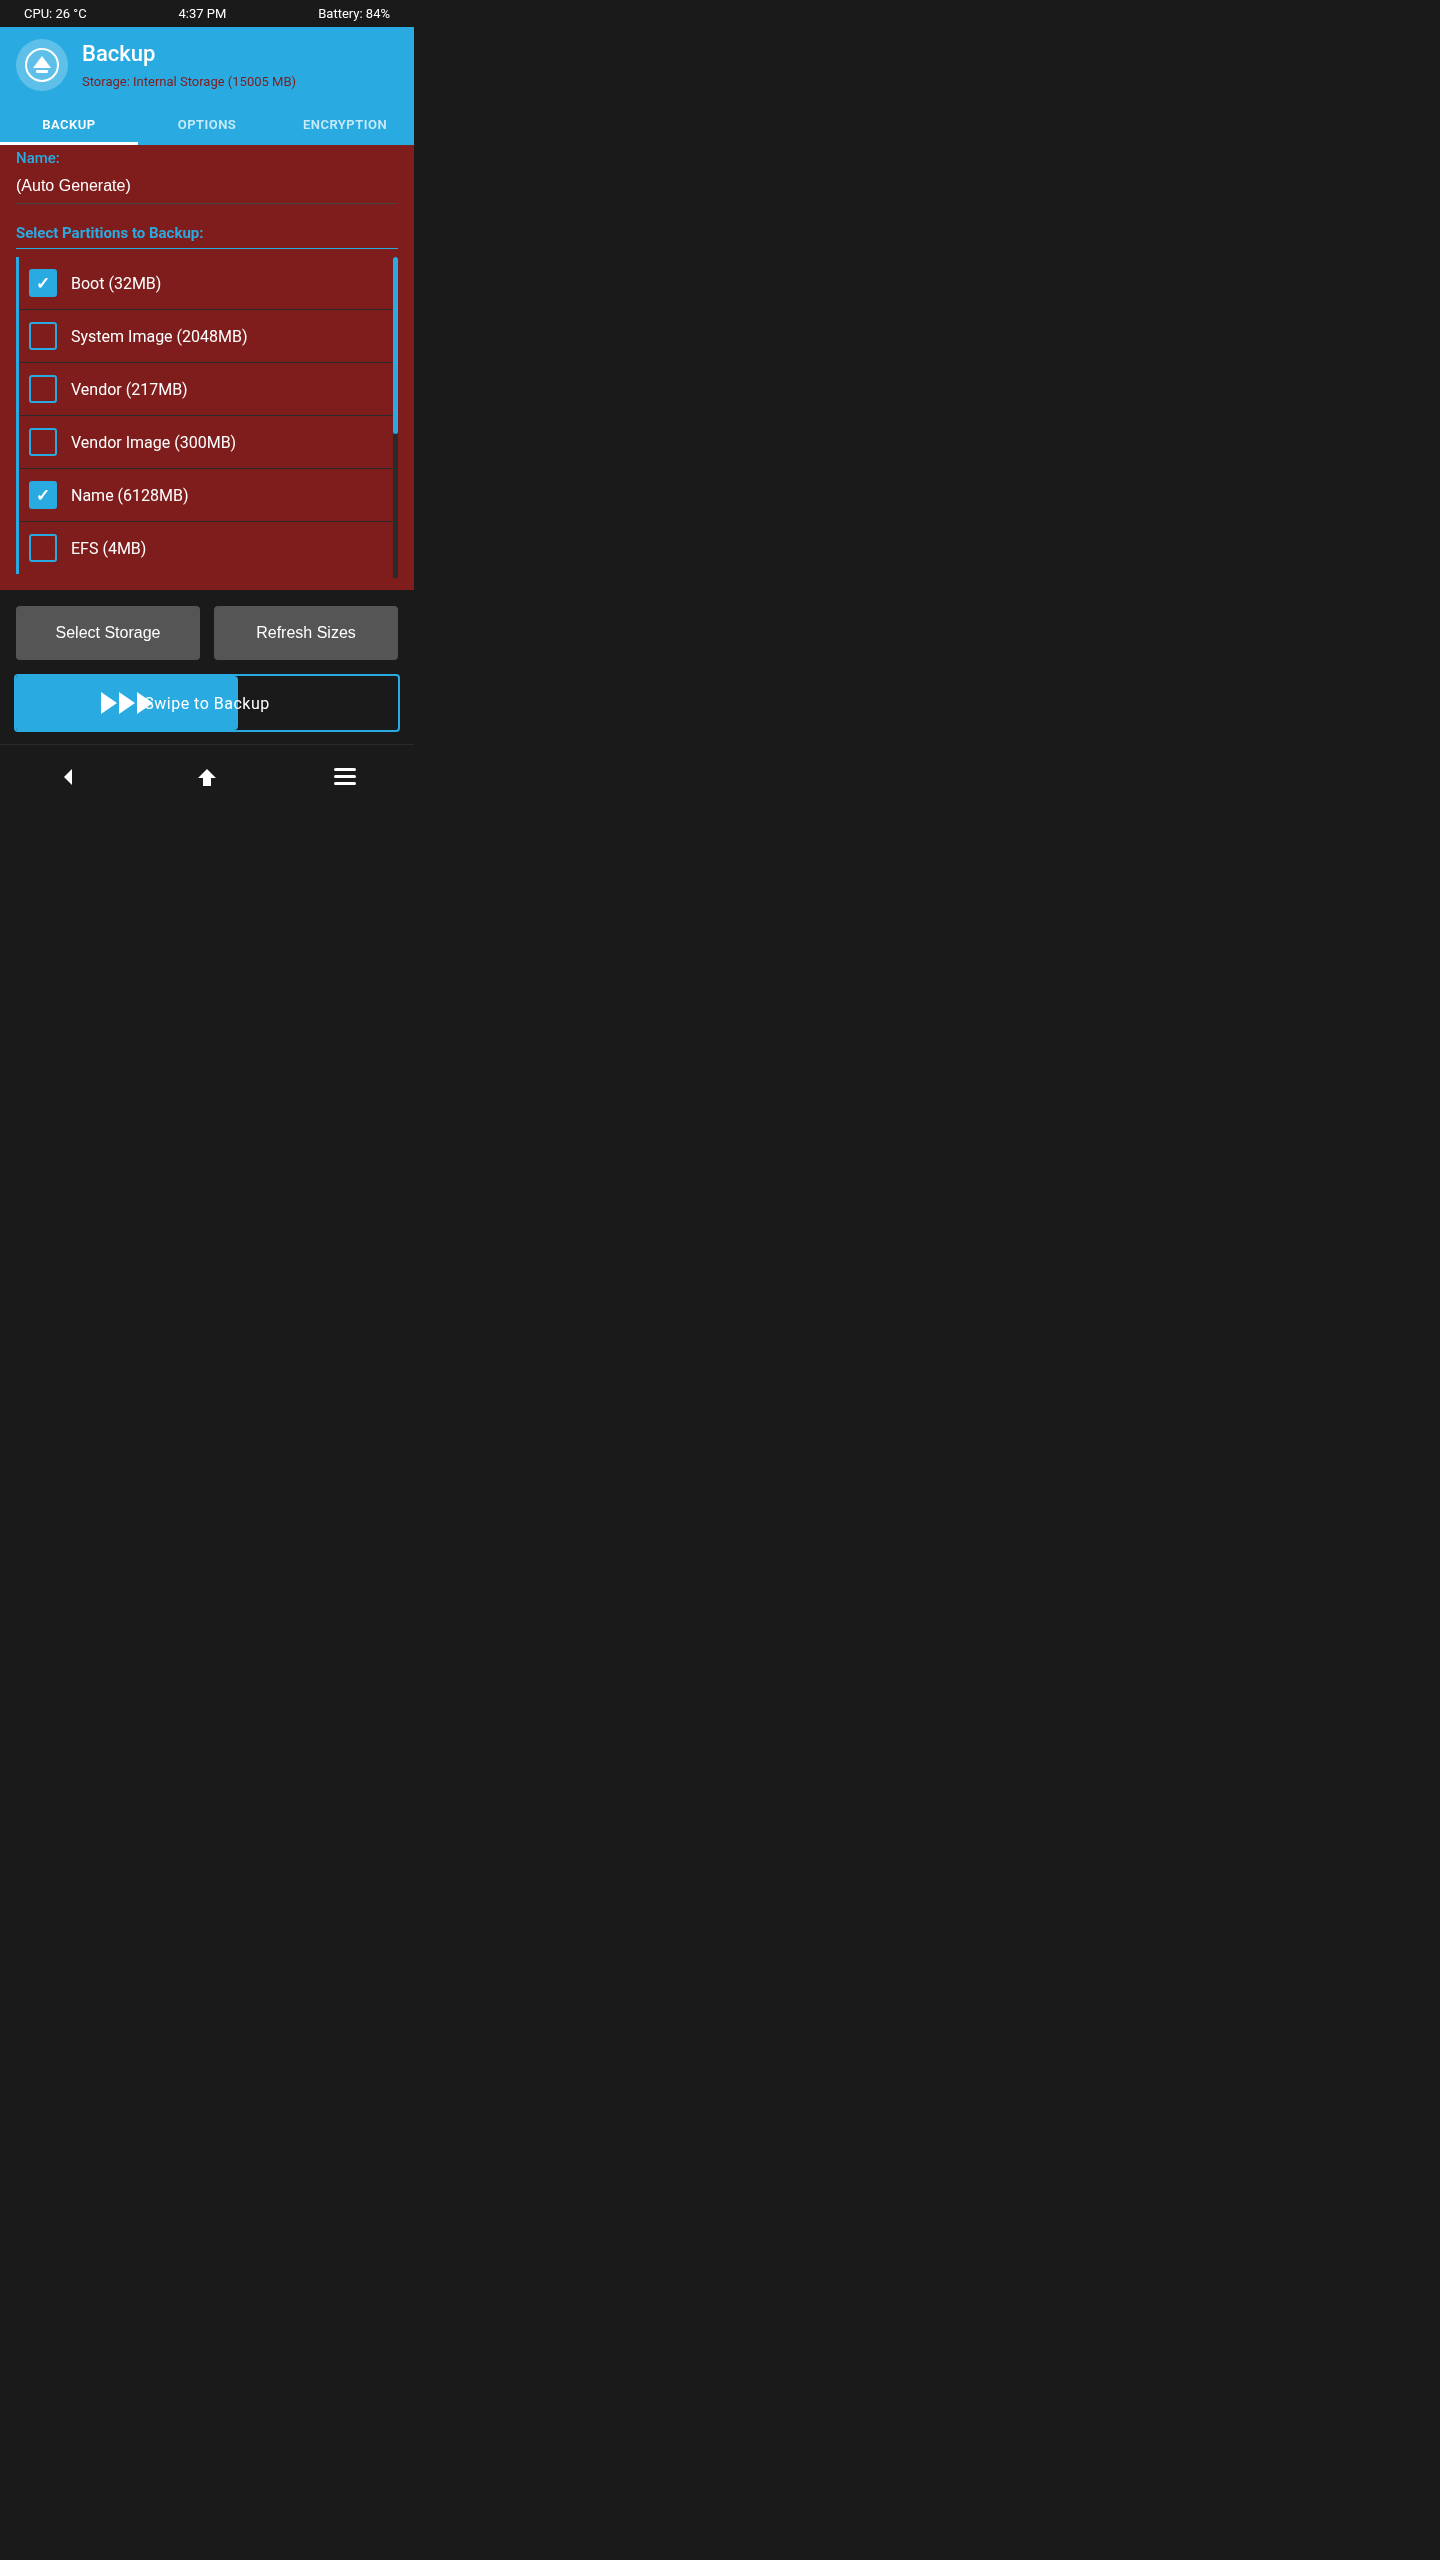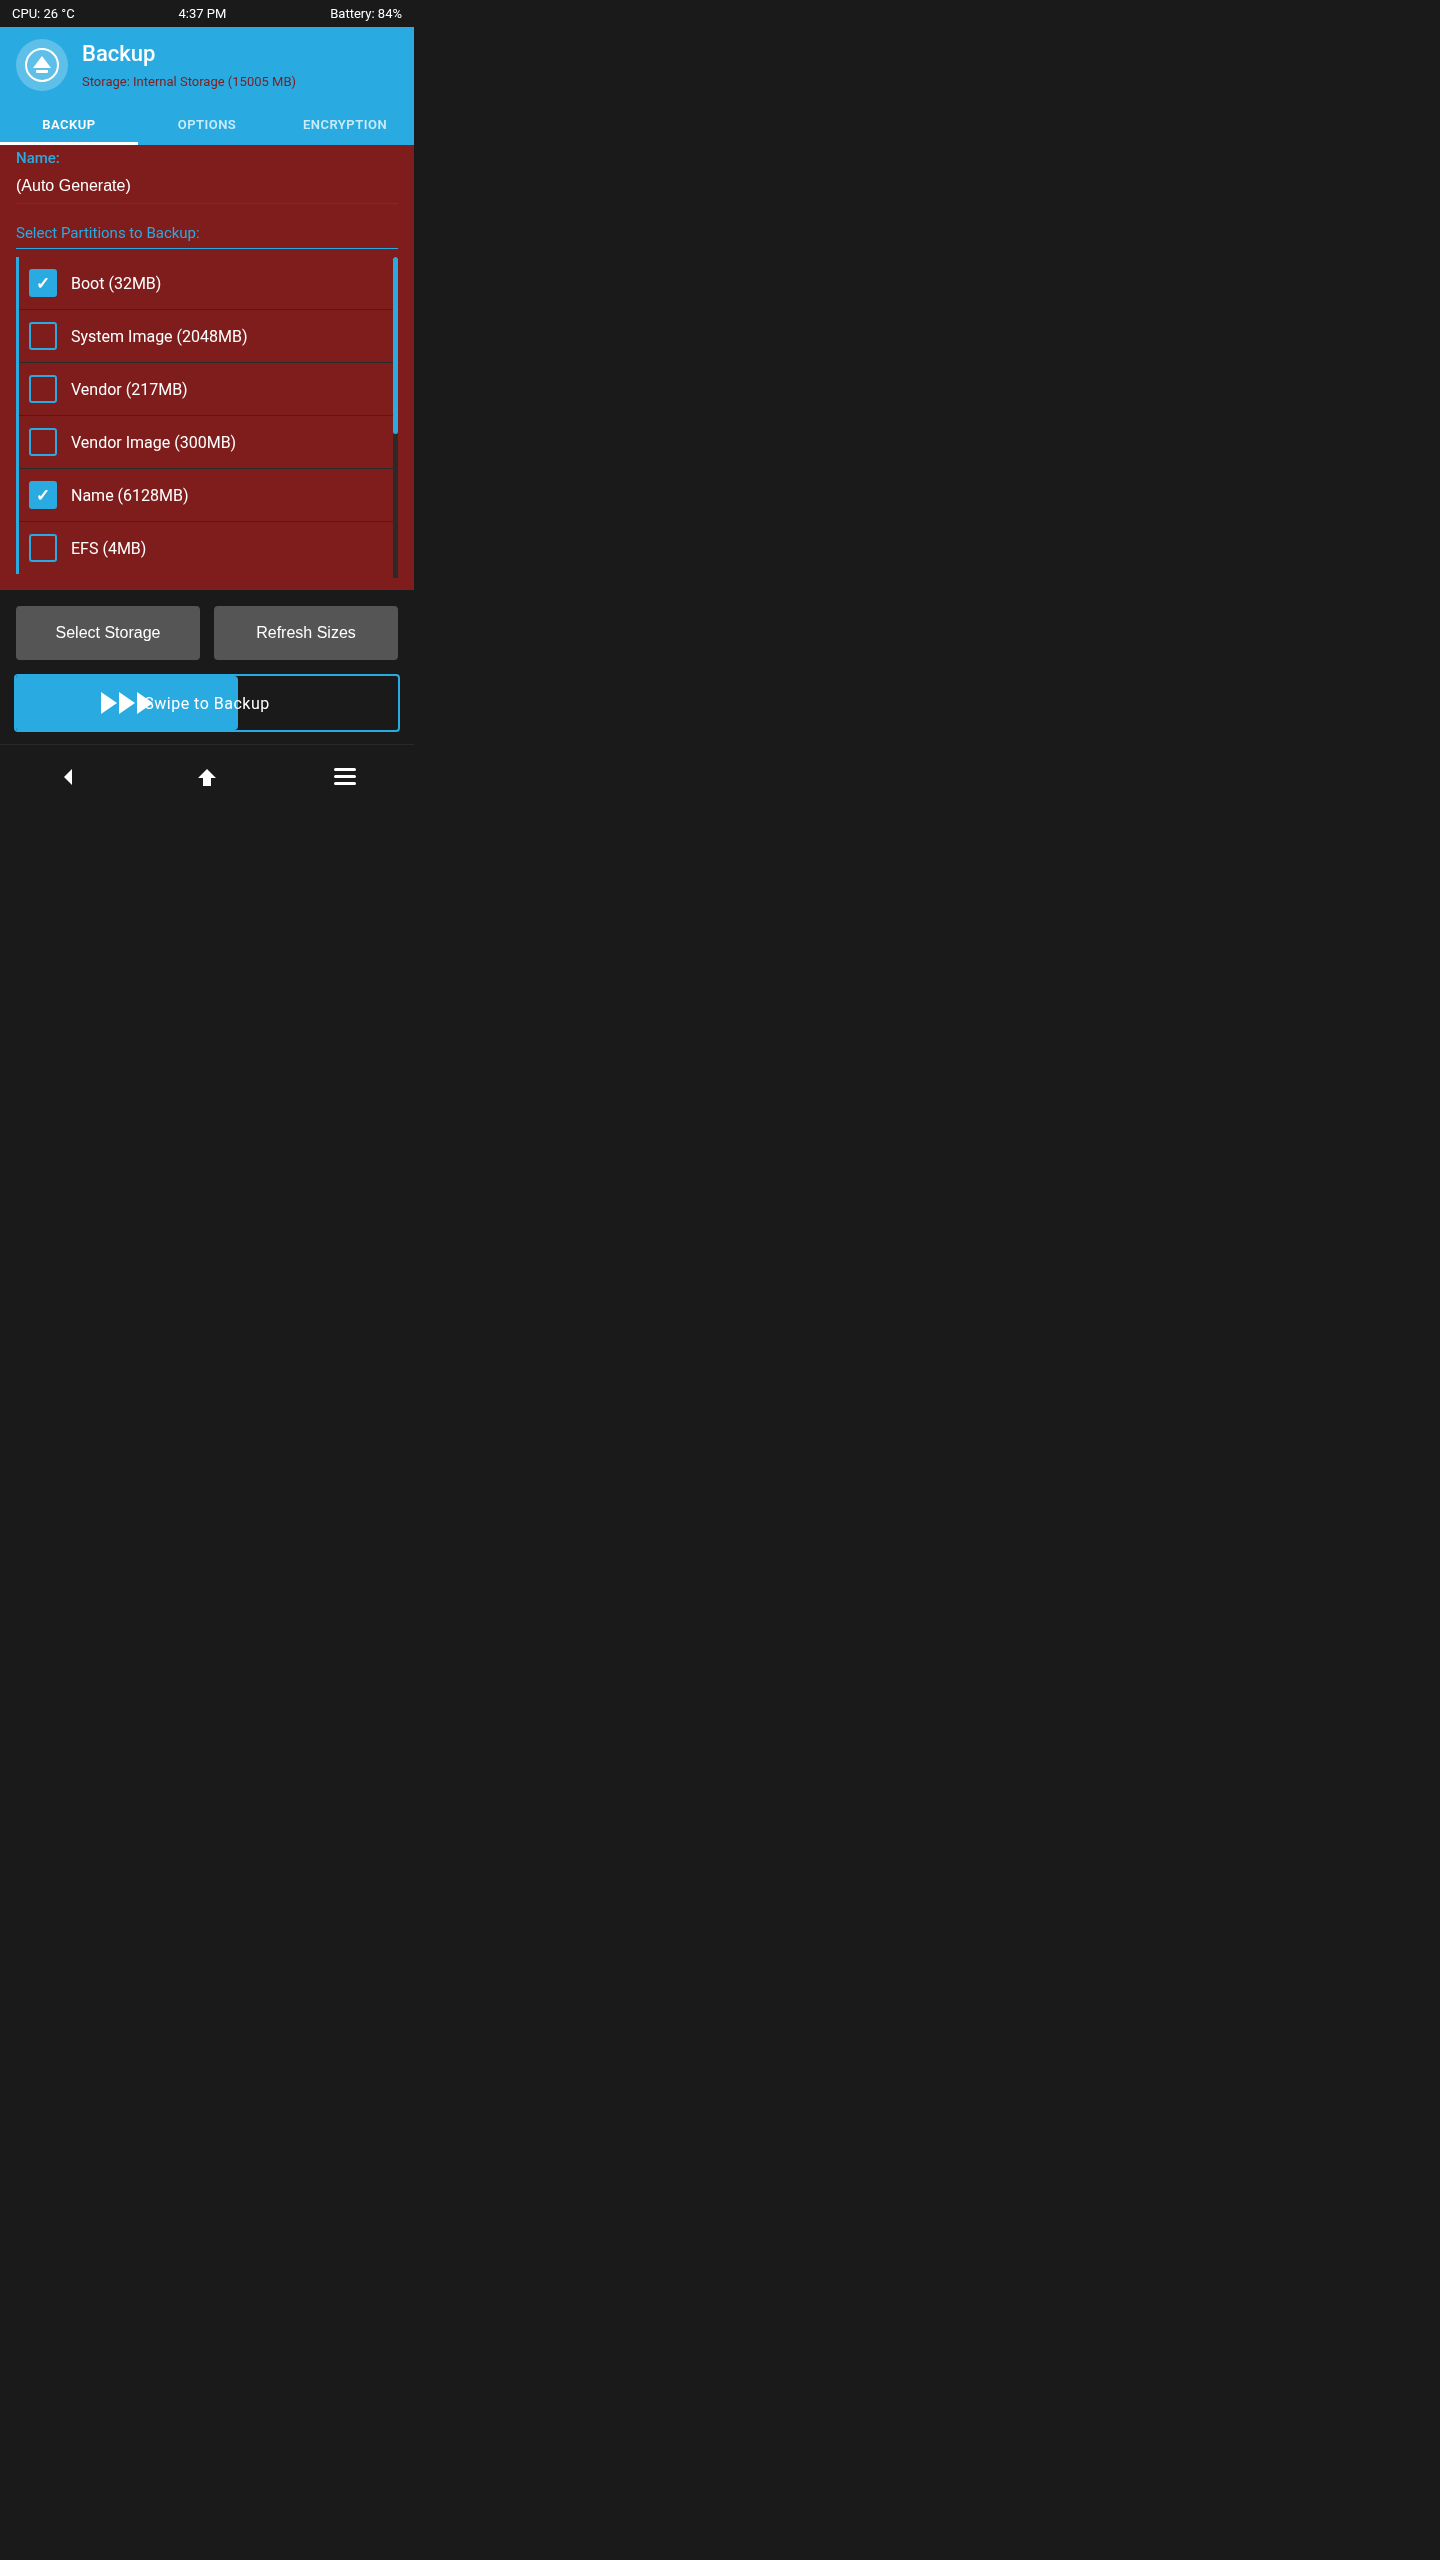--- a/index.html
+++ b/index.html
@@ -16,21 +16,21 @@
       color: #ffffff;
       overflow-x: hidden;
     }
 
     
     .status-bar {
       display: flex;
       justify-content: space-between;
       align-items: center;
       background-color: #1a1a1a;
-      padding: 6px 12px;
+      padding: 6px 24px;
       font-size: 13px;
       color: #ffffff;
     }
 
     
     .header {
       background-color: #29abe2;
       display: flex;
       align-items: center;
       padding: 12px 16px;
@@ -110,21 +110,21 @@
       color: #ffffff;
       font-size: 16px;
       padding: 4px 0 8px;
       margin-bottom: 20px;
       outline: none;
     }
 
     .partitions-label {
       color: #29abe2;
       font-size: 15px;
-      font-weight: 400;
+      font-weight: 700;
       margin-bottom: 8px;
       border-bottom: 1px solid #29abe2;
       padding-bottom: 6px;
     }
 
     
     .partition-list {
       border-left: 3px solid #29abe2;
       margin-bottom: 4px;
       position: relative;

